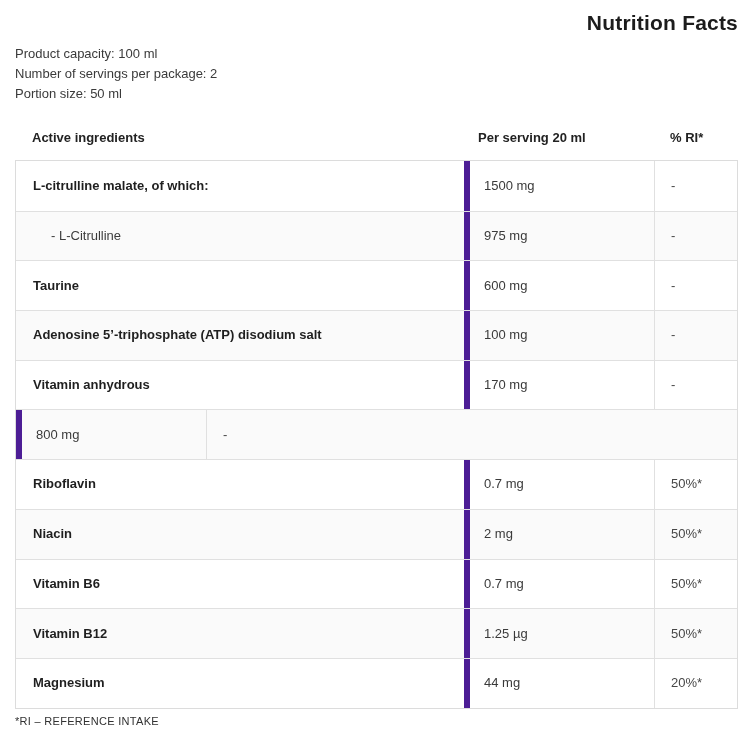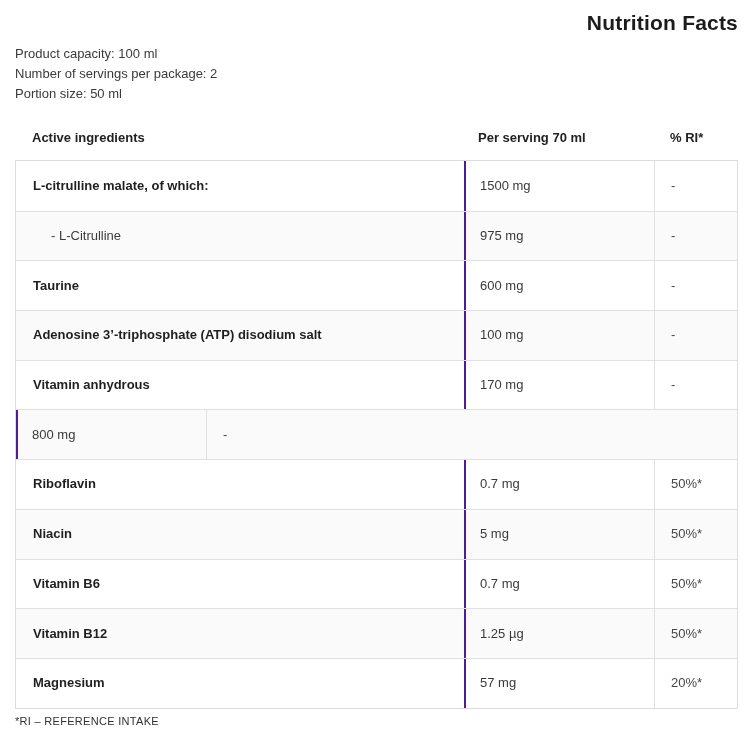--- a/index.html
+++ b/index.html
@@ -75,21 +75,21 @@
   }
   .c-ing.sub {
     font-weight: 400;
     color: #3c3c3c;
     padding-left: 35px;
     text-align: center;
   }
   .c-amt {
     width: 190px;
     padding-left: 14px;
-    border-left: 2px solid #4c1d95;
+    border-left: 6px solid #4c1d95;
     font-weight: 400;
     color: #3a3a3a;
   }
   .c-ri {
     flex: 1;
     padding-left: 16px;
     border-left: 1px solid #e0e0e0;
     font-weight: 400;
     color: #474747;
   }
@@ -109,21 +109,21 @@
   <div class="title">Nutrition Facts</div>
 
   <div class="meta">
     <div class="meta-line">Product capacity: 100 ml</div>
     <div class="meta-line">Number of servings per package: 2</div>
     <div class="meta-line">Portion size: 50 ml</div>
   </div>
 
   <div class="thead">
     <div class="h h-ing">Active ingredients</div>
-    <div class="h h-amt">Per serving 70 ml</div>
+    <div class="h h-amt">Per serving 20 ml</div>
     <div class="h h-ri">% RI*</div>
   </div>
 
   <div class="tbl">
 
     <div class="row">
       <div class="cell c-ing">L-citrulline malate, of which:</div>
       <div class="cell c-amt">1500 mg</div>
       <div class="cell c-ri">-</div>
     </div>
@@ -134,21 +134,21 @@
       <div class="cell c-ri">-</div>
     </div>
 
     <div class="row">
       <div class="cell c-ing">Taurine</div>
       <div class="cell c-amt">600 mg</div>
       <div class="cell c-ri">-</div>
     </div>
 
     <div class="row alt">
-      <div class="cell c-ing">Adenosine 3’-triphosphate (ATP) disodium salt</div>
+      <div class="cell c-ing">Adenosine 5’-triphosphate (ATP) disodium salt</div>
       <div class="cell c-amt">100 mg</div>
       <div class="cell c-ri">-</div>
     </div>
 
     <div class="row">
       <div class="cell c-ing">Vitamin anhydrous</div>
       <div class="cell c-amt">170 mg</div>
       <div class="cell c-ri">-</div>
     </div>
 
@@ -158,39 +158,39 @@
     </div>
 
     <div class="row">
       <div class="cell c-ing">Riboflavin</div>
       <div class="cell c-amt">0.7 mg</div>
       <div class="cell c-ri">50%*</div>
     </div>
 
     <div class="row alt">
       <div class="cell c-ing">Niacin</div>
-      <div class="cell c-amt">5 mg</div>
+      <div class="cell c-amt">2 mg</div>
       <div class="cell c-ri">50%*</div>
     </div>
 
     <div class="row">
       <div class="cell c-ing">Vitamin B6</div>
       <div class="cell c-amt">0.7 mg</div>
       <div class="cell c-ri">50%*</div>
     </div>
 
     <div class="row alt">
       <div class="cell c-ing">Vitamin B12</div>
       <div class="cell c-amt">1.25 µg</div>
       <div class="cell c-ri">50%*</div>
     </div>
 
     <div class="row">
       <div class="cell c-ing">Magnesium</div>
-      <div class="cell c-amt">57 mg</div>
+      <div class="cell c-amt">44 mg</div>
       <div class="cell c-ri">20%*</div>
     </div>
 
   </div>
 
   <div class="foot">*RI – REFERENCE INTAKE</div>
 
 </div>
 
 </body></html>

